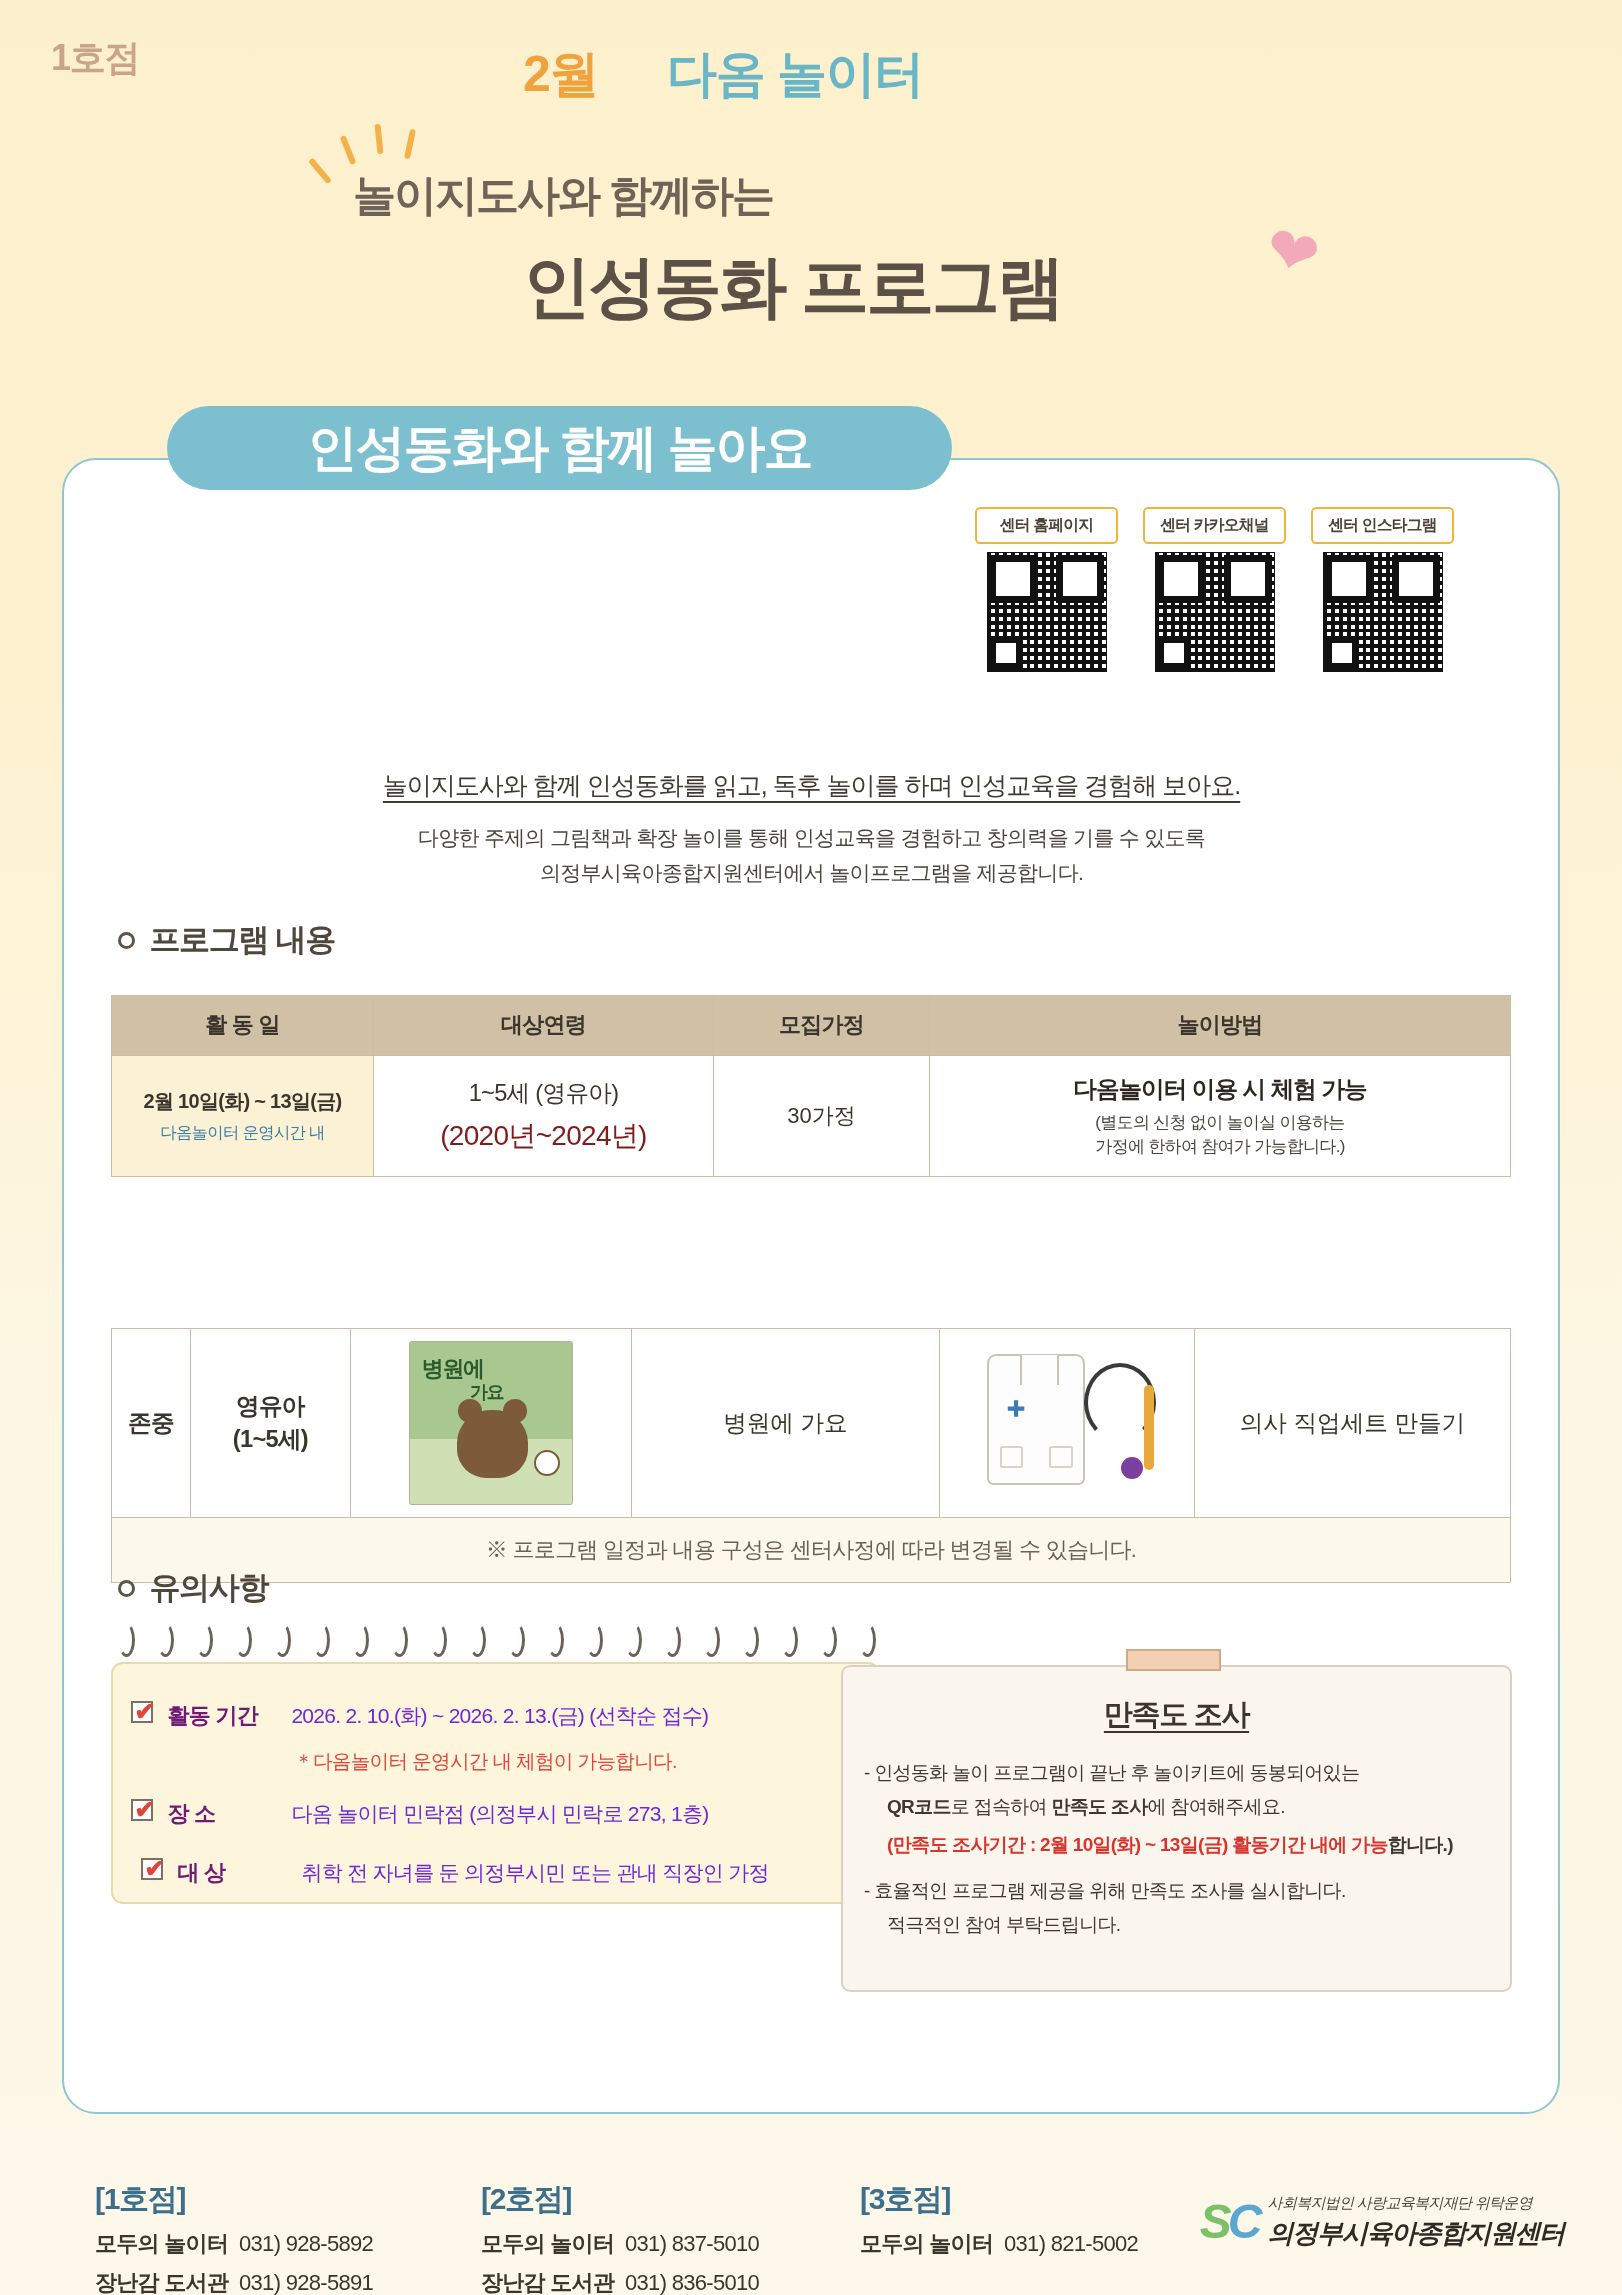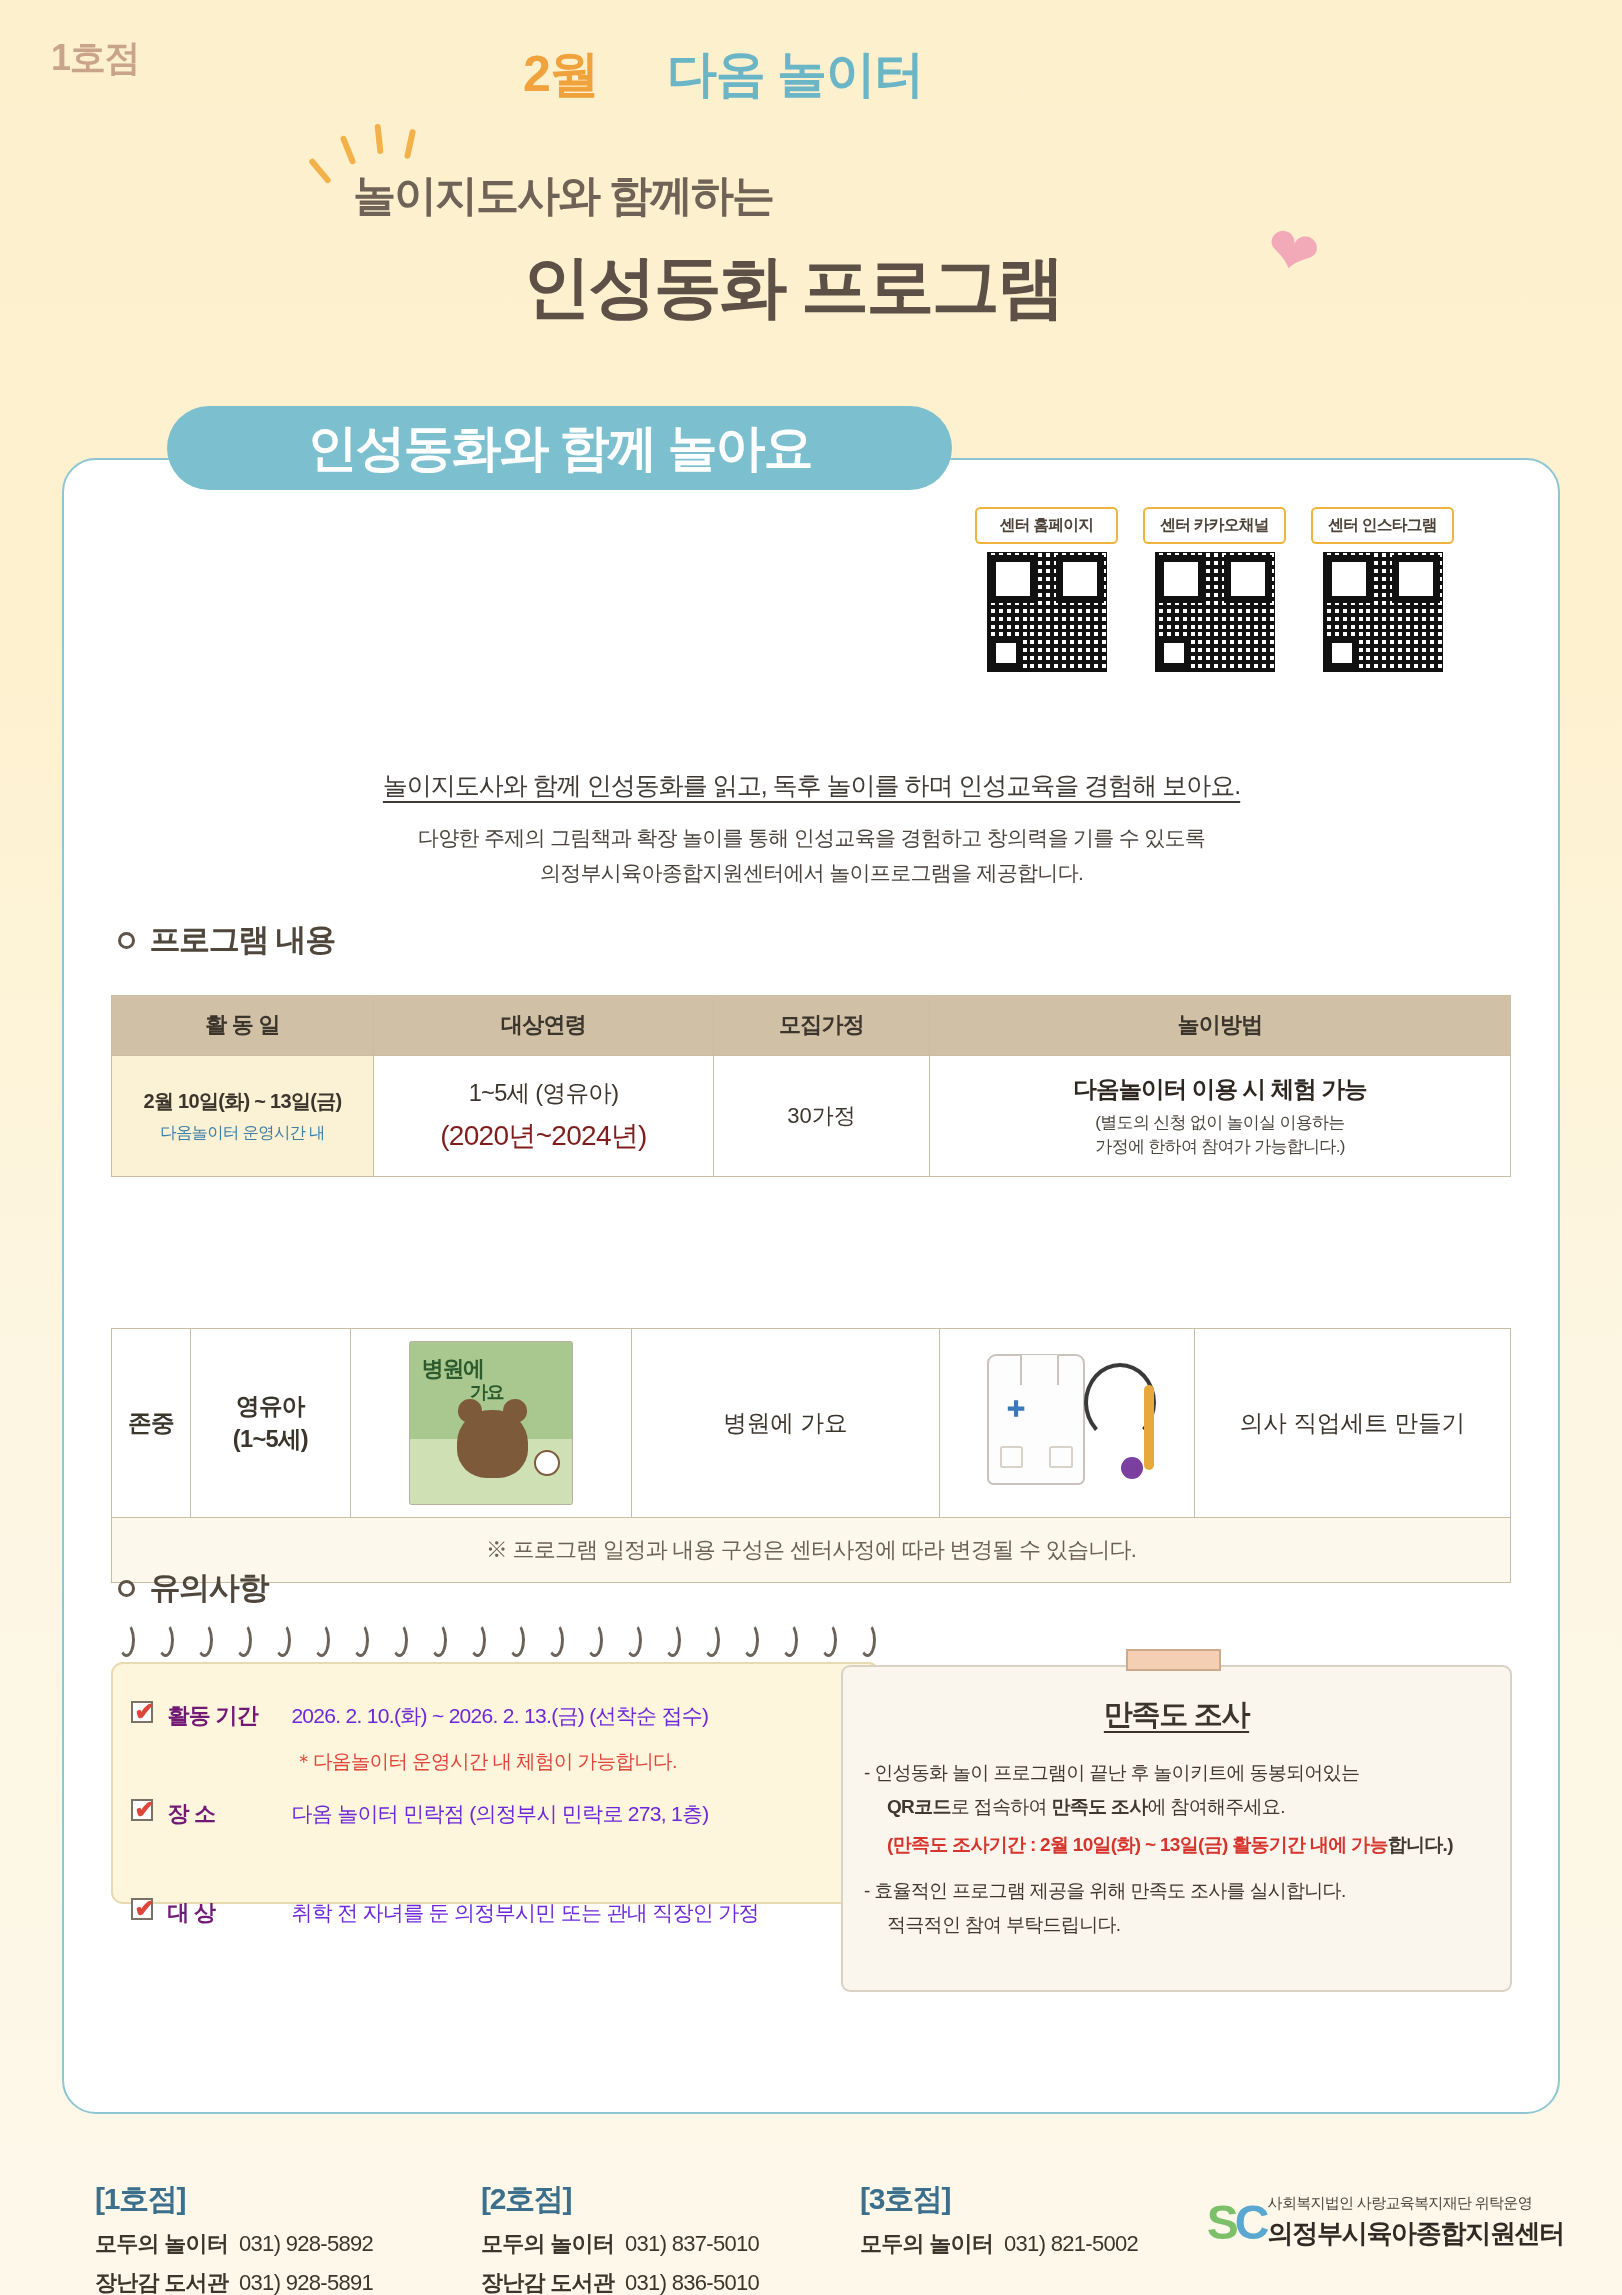--- a/index.html
+++ b/index.html
@@ -239,21 +239,21 @@
   .s-line { position: absolute; font-size: 19px; color: #3f382f; letter-spacing: -0.7px; }
   .s-bold { font-weight: bold; }
   .s-red { color: #d6342c; font-weight: bold; }
 
   
   .footer { position: absolute; left: 0; top: 2153px; width: 1623px; height: 143px; }
   .f-col { position: absolute; }
   .f-title { font-size: 30px; font-weight: bold; color: #3b6f8c; letter-spacing: -1.3px; }
   .f-line { font-size: 22px; color: #3c352c; margin-top: 9.2px; letter-spacing: -0.7px;}
   .f-line b { font-weight: bold; }
-  .f-logo { position: absolute; right: 59px; top: 41px; display: flex; align-items: center; gap: 2px; }
+  .f-logo { position: absolute; right: 59px; top: 41px; display: flex; gap: 9px; font-style: italic; }
   .f-logo-mark { font-size: 48px; color: #f0a23c; font-weight: bold; letter-spacing: -3.9px;}
   .f-logo-mark .g { color: #7cc06a; }
   .f-logo-mark .b { color: #5aa7d0; }
   .f-logo-txt .t1 { font-size: 15px; color: #4a443d; letter-spacing: -0.7px; }
   .f-logo-txt .t2 { font-size: 26px; font-weight: bold; color: #2f2a24; letter-spacing: -1.3px; margin-top: 2.6px;}
 </style>
 </head>
 <body>
 
 <div class="branch-tag">1호점</div>
@@ -403,21 +403,21 @@
   <div class="nval">2026. 2. 10.(화) ~ 2026. 2. 13.(금) (선착순 접수)</div>
 </div>
 <div class="nsub" style="left:294px; top:1748px;">＊다옴놀이터 운영시간 내 체험이 가능합니다.</div>
 
 <div class="nrow" style="left:131px; top:1799px;">
   <div class="chk"></div>
   <div class="nlabel">장      소</div>
   <div class="nval">다옴 놀이터 민락점 (의정부시 민락로 273, 1층)</div>
 </div>
 
-<div class="nrow" style="left:131px; top:1858px;margin-top:40px;">
+<div class="nrow" style="left:141px; top:1858px;">
   <div class="chk"></div>
   <div class="nlabel">대      상</div>
   <div class="nval">취학 전 자녀를 둔 의정부시민 또는 관내 직장인 가정</div>
 </div>
 
 <div class="survey"></div>
 <div class="survey-tab"></div>
 <div class="survey-title">만족도 조사</div>
 
 <div class="s-line" style="left:864px; top:1760px;">-  인성동화 놀이 프로그램이 끝난 후 놀이키트에 동봉되어있는</div>

